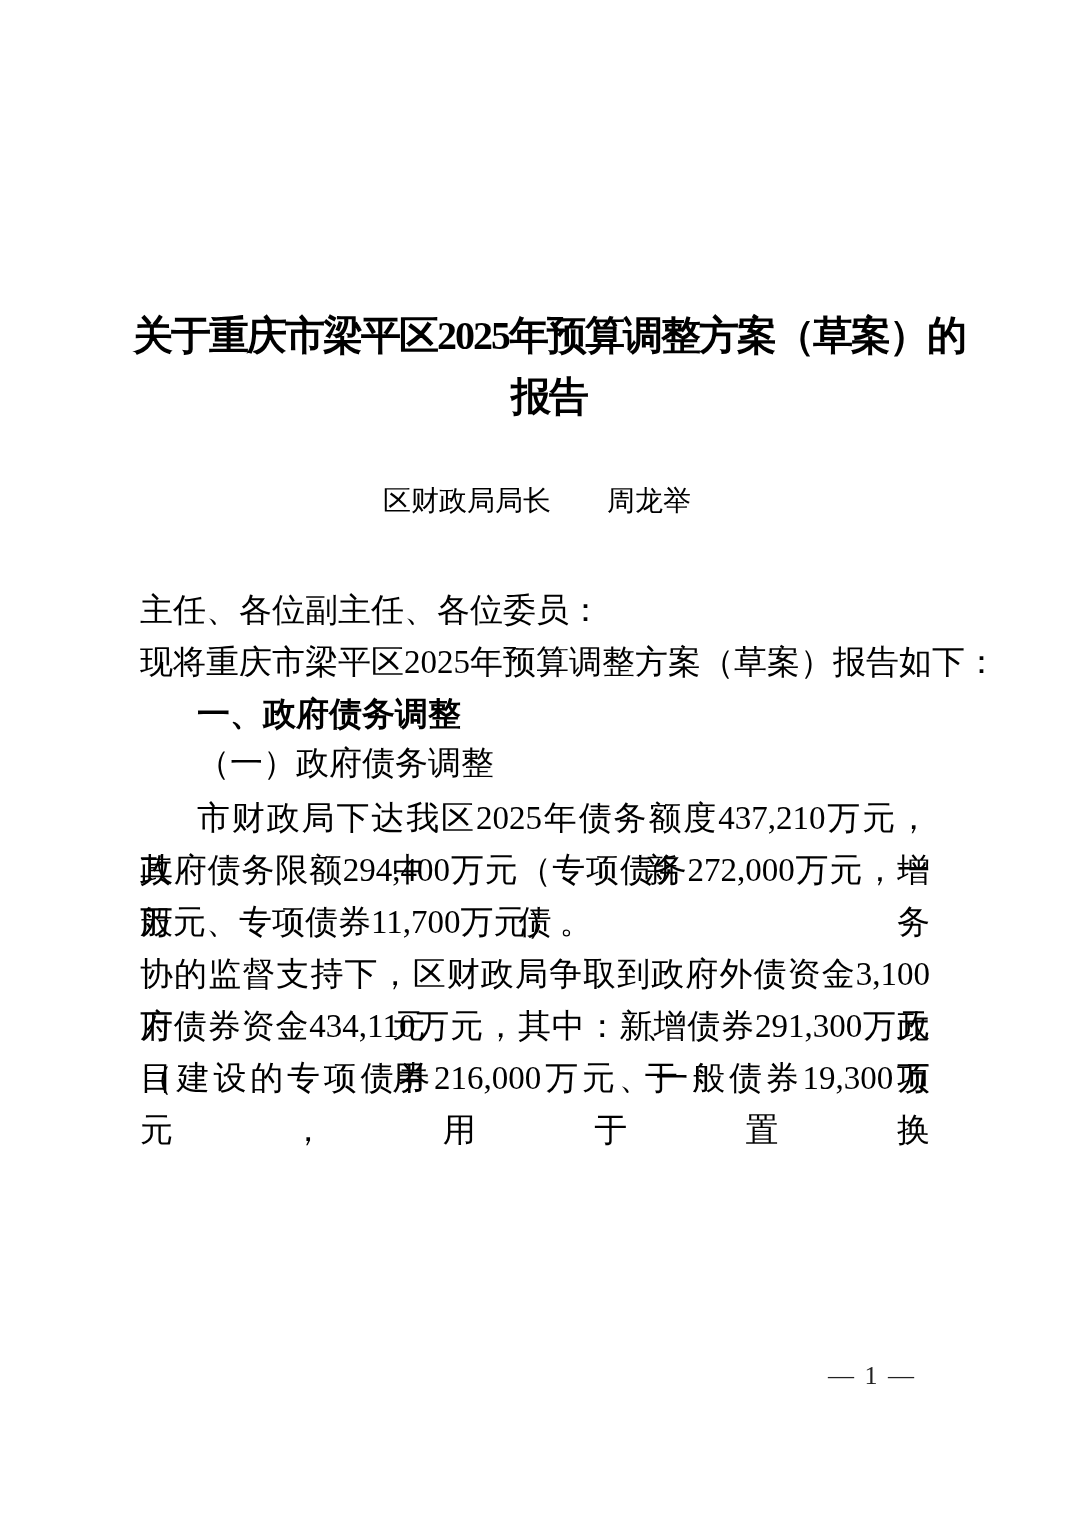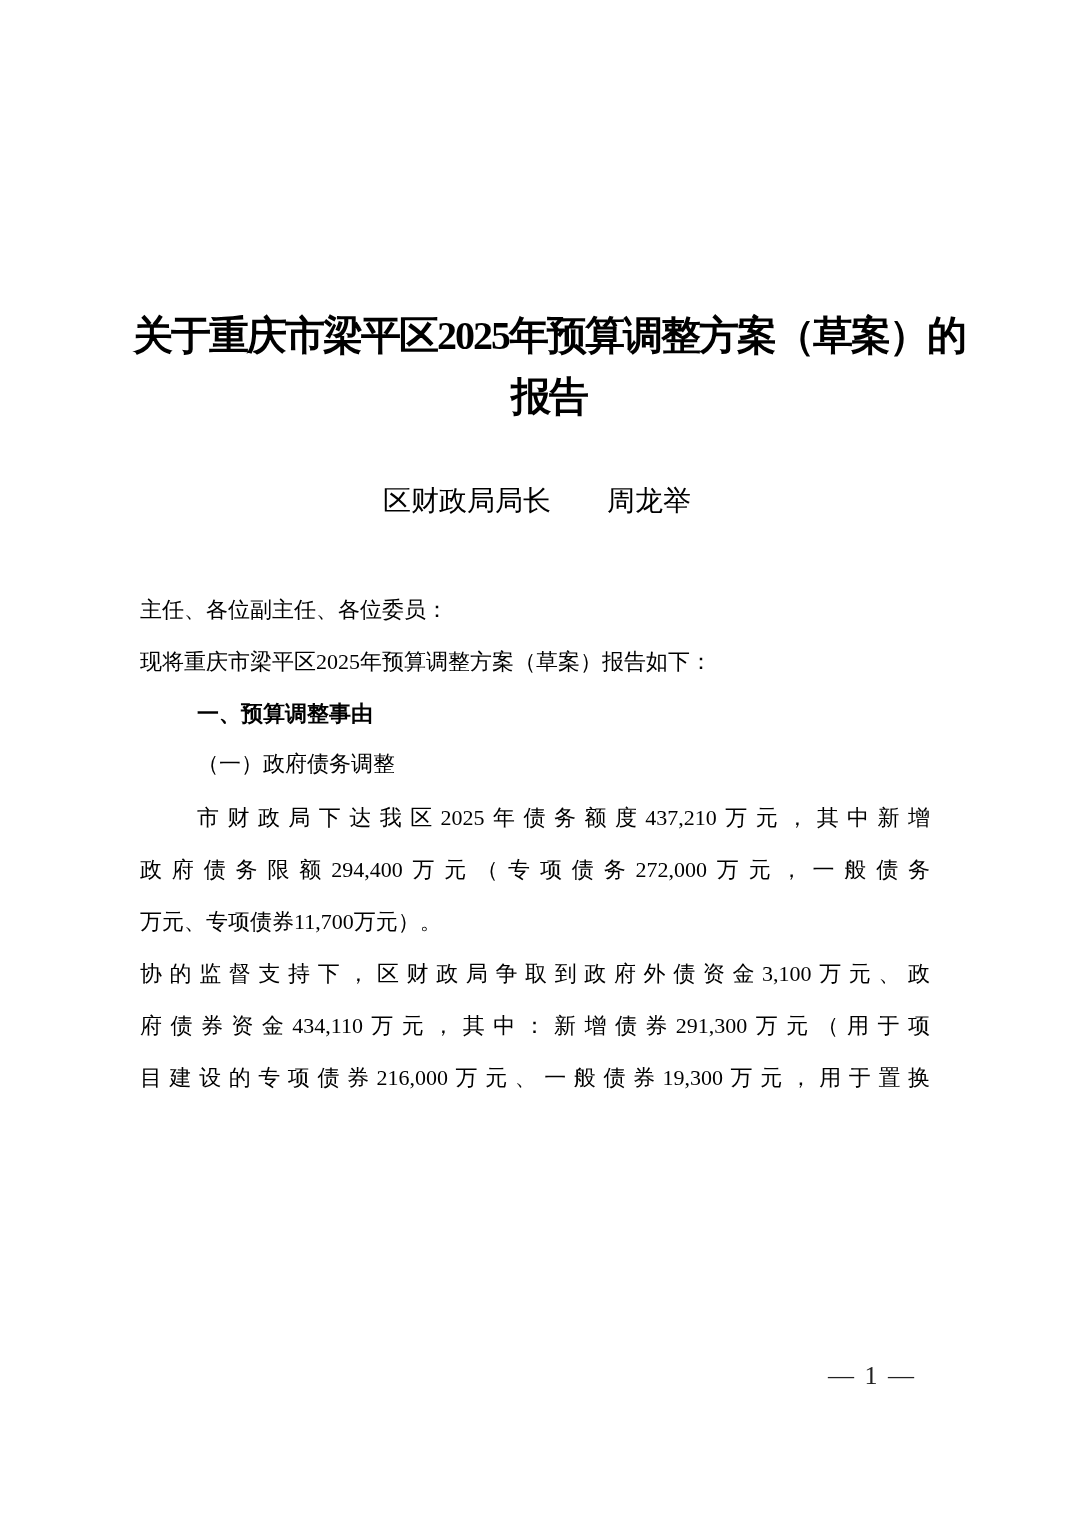--- a/index.html
+++ b/index.html
@@ -55,21 +55,21 @@
     color: #000000;
     margin-top: 7px;
   }
 
   
   .body-text {
     position: absolute;
     top: 584px;
     left: 140px;
     width: 790px;
-    font-size: 22px;
+    font-size: 33px;
     color: #000000;
   }
   .line {
     height: 52px;
     line-height: 52px;
     white-space: nowrap;
   }
   .indent { text-indent: 57px; }
   .jfull {
     white-space: normal;
@@ -104,21 +104,21 @@
     <span class="title-line">关于重庆市梁平区2025年预算调整方案（草案）的</span>
     <span class="title-line">报告</span>
   </h1>
 
 
   <div class="presenter">区财政局局长　　周龙举</div>
 
   <div class="body-text">
     <div class="line">主任、各位副主任、各位委员：</div>
     <div class="line">现将重庆市梁平区2025年预算调整方案（草案）报告如下：</div>
-    <div class="line indent h-bold">一、预算调整事由</div>
+    <div class="line indent h-bold">一、政府债务调整</div>
     <div class="line indent h-kai">（一）政府债务调整</div>
     <div class="line indent jfull">市财政局下达我区2025年债务额度437,210万元，其中新增</div>
     <div class="line jfull">政府债务限额294,400万元（专项债务272,000万元，一般债务</div>
     <div class="line">万元、专项债券11,700万元）。</div>
     <div class="line jfull">协的监督支持下，区财政局争取到政府外债资金3,100万元、政</div>
     <div class="line jfull">府债券资金434,110万元，其中：新增债券291,300万元（用于项</div>
     <div class="line jfull">目建设的专项债券216,000万元、一般债券19,300万元，用于置换</div>
   </div>
 
   <div class="footer">— 1 —</div>

